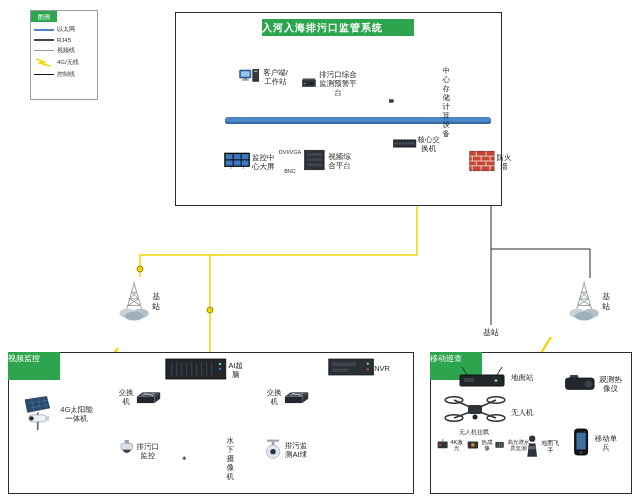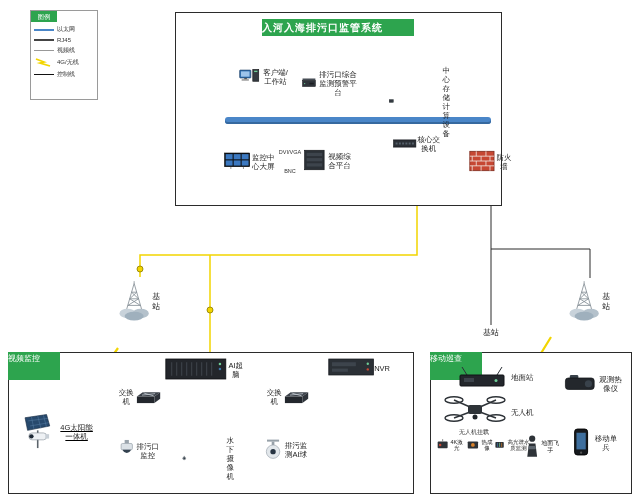--- a/index.html
+++ b/index.html
@@ -222,21 +222,21 @@
       <ellipse cx="13" cy="44" rx="11" ry="6.5" fill="#c8d2da"></ellipse>
       <ellipse cx="31" cy="44" rx="11" ry="6.5" fill="#b4c1cb"></ellipse>
       <ellipse cx="22" cy="47.5" rx="13" ry="6" fill="#9fb0bd"></ellipse>
     </svg>
     <div class="label" style="font-size:8px;">基站</div>
   </div>
 
   <div class="box" style="left:8px;top:352px;width:404px;height:140px;"></div>
   <div class="tab" style="left:8px;top:352px;width:52px;">视频监控</div>
 
-  <div class="node" style="left:20px;top:402px;width:74px;text-decoration:underline;">
+  <div class="node" style="left:20px;top:384px;width:74px;">
     <svg width="62" height="58" viewBox="0 0 62 58">
       <polygon points="8,8 42,3 47,21 12,28" fill="#27496d" stroke="#16293f"></polygon>
       <g stroke="#5e85ab" stroke-width="0.7">
         <line x1="13" y1="13" x2="44" y2="9"></line>
           <line x1="16" y1="21" x2="45" y2="16"></line>
         <line x1="18" y1="6" x2="22" y2="26"></line>
           <line x1="28" y1="5" x2="33" y2="25"></line>
           <line x1="37" y1="4" x2="42" y2="23"></line>
       </g>
       <line x1="28" y1="28" x2="28" y2="56" stroke="#5c646b" stroke-width="2.5"></line>

